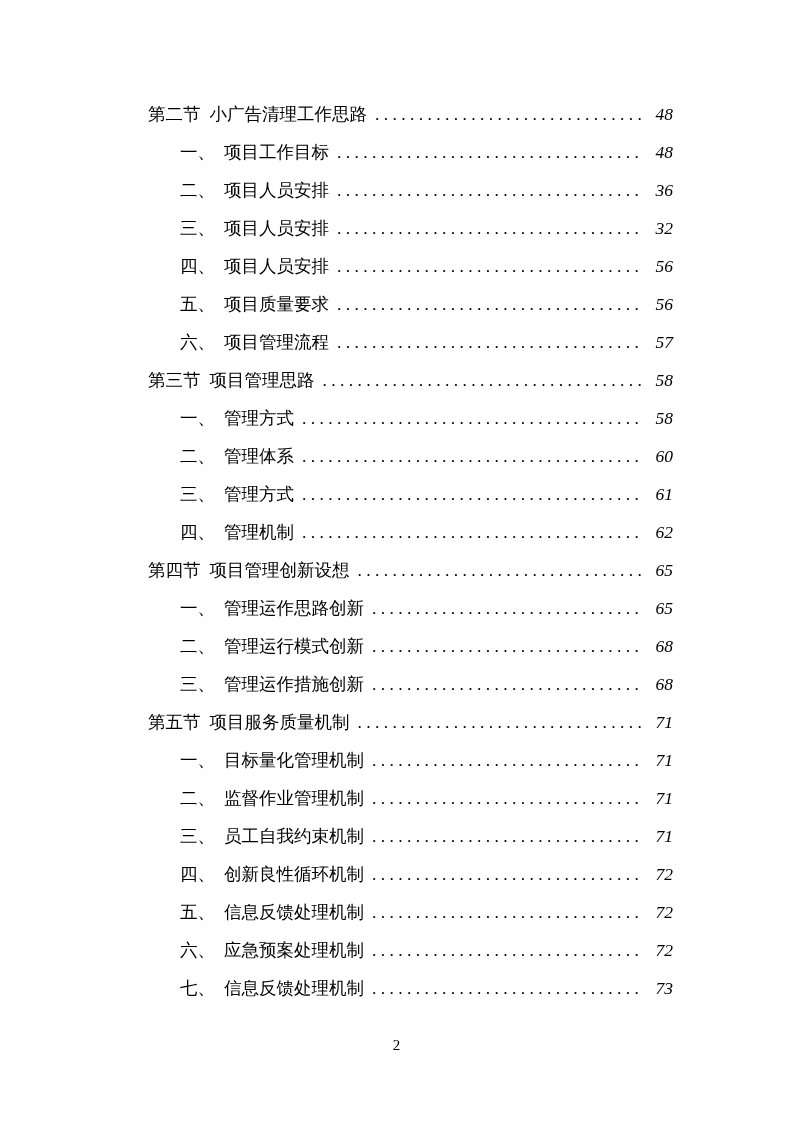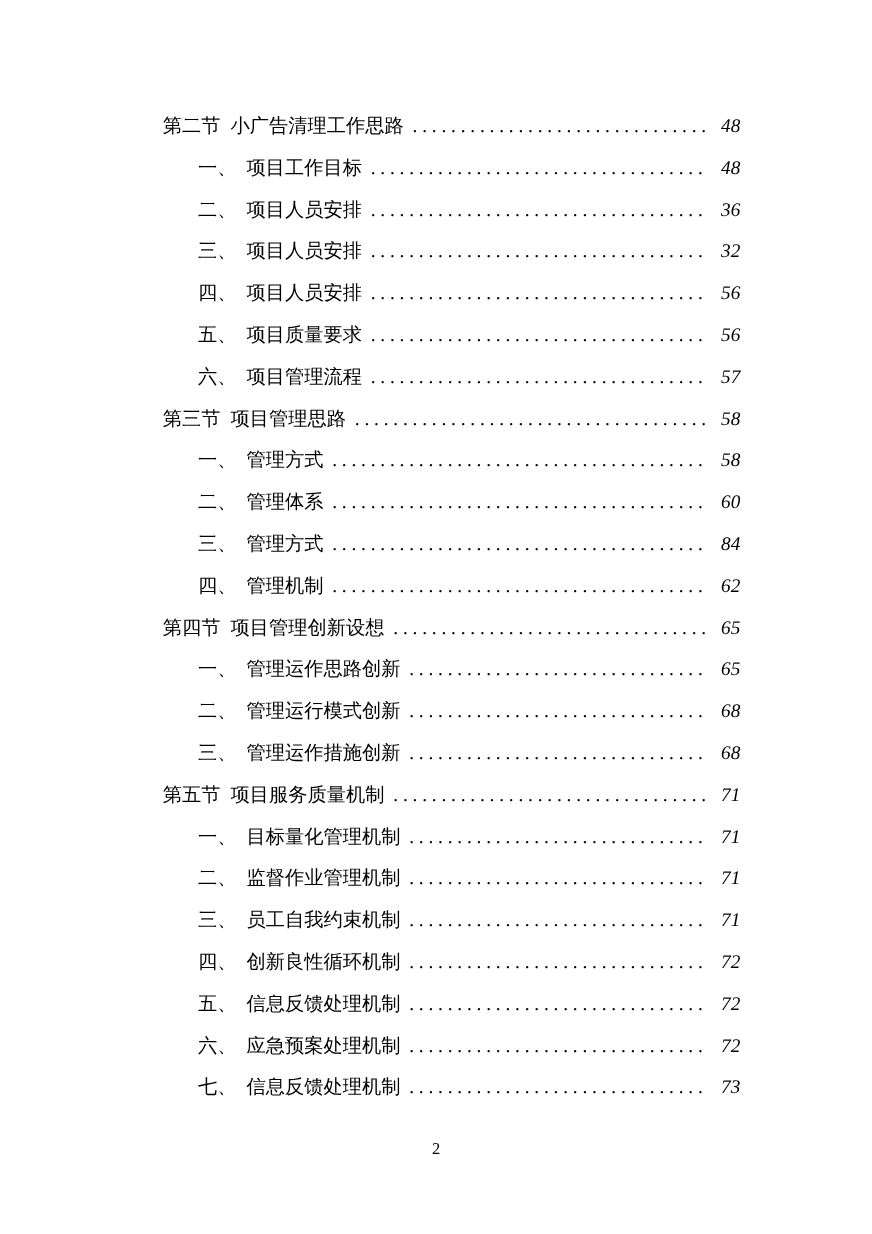--- a/index.html
+++ b/index.html
@@ -156,21 +156,21 @@
         <span class="entry-gap"></span>
         <span class="entry-label">管理体系</span>
         <span class="leader"></span>
         <span class="page-no">60</span>
       </li>
       <li class="toc-entry indent-1">
         <span class="entry-num-prefix">三、</span>
         <span class="entry-gap"></span>
         <span class="entry-label">管理方式</span>
         <span class="leader"></span>
-        <span class="page-no">84</span>
+        <span class="page-no">61</span>
       </li>
       <li class="toc-entry indent-1">
         <span class="entry-num-prefix">四、</span>
         <span class="entry-gap"></span>
         <span class="entry-label">管理机制</span>
         <span class="leader"></span>
         <span class="page-no">62</span>
       </li>
       <li class="toc-entry indent-0">
         <span class="entry-num-prefix">第四节</span>

